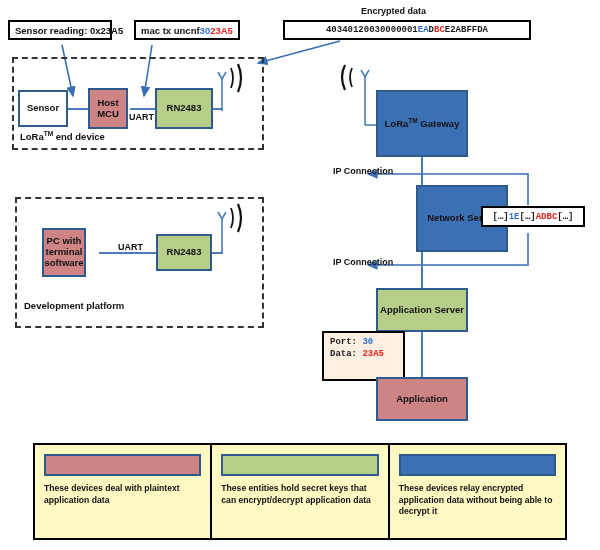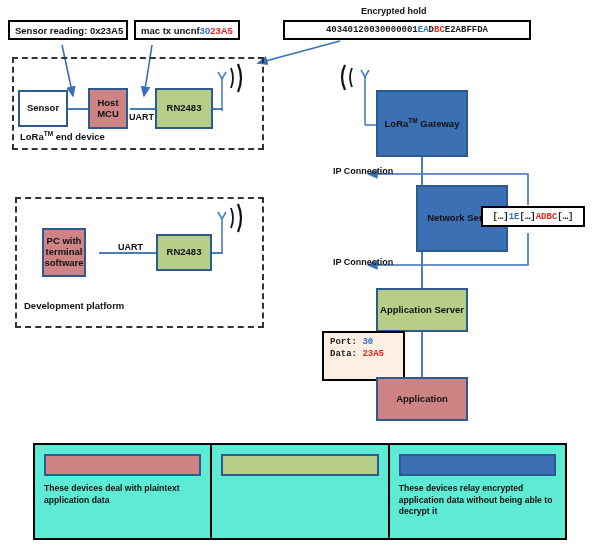--- a/index.html
+++ b/index.html
@@ -77,21 +77,21 @@
   
   .hline { position:absolute; background:#4A7EBB; height:1.5px; }
   .vline { position:absolute; background:#4A7EBB; width:1.5px; }
 
   
   .overlay { position:absolute; left:0; top:0; width:600px; height:550px; pointer-events:none; }
 
   
   .legend {
     position:absolute; left:33px; top:443px; width:534px; height:97px;
-    border:2px solid #000; background:#5eead4; display:flex;
+    border:2px solid #000; background:#fef9c3; display:flex;
   }
   .legend-cell {
     flex:1 1 0; border-right:2px solid #000; padding:9px 9px 0 9px;
     position:relative;
   }
   .legend-cell:last-child { border-right:none; }
   .swatch { height:22px; border:2px solid #2E5A8E; margin-bottom:7px; }
   .swatch.rose  { background:#CE8484; }
   .swatch.green { background:#B6CE88; }
   .swatch.blue  { background:#3C70B4; }
@@ -136,32 +136,32 @@
   <g>
     <path d="M361,70 L365,77 L369,70" fill="none" stroke="#4A7EBB" stroke-width="1.6"></path>
     <line x1="365" y1="77" x2="365" y2="125" stroke="#4A7EBB" stroke-width="1.6"></line>
     <path d="M352,68 Q348,77 352,87" fill="none" stroke="#111" stroke-width="1.8"></path>
     <path d="M345,65 Q339,77 345,90" fill="none" stroke="#111" stroke-width="2.2"></path>
   </g>
 
   <path d="M365,125 L376,125" fill="none" stroke="#4A7EBB" stroke-width="1.6"></path>
 </svg>
 
-<div class="callout" style="left:8px; top:20px; width:120px; height:20px;">
+<div class="callout" style="left:8px; top:20px; width:104px; height:20px;">
   <span>Sensor reading: 0x23A5</span>
 </div>
 
 <div class="callout" style="left:134px; top:20px; width:106px; height:20px;">
   <span>mac tx uncnf </span>
     <span class="blue-t">30</span>
     <span> </span>
     <span class="red-t">23A5</span>
 </div>
 
-<div class="plain" style="left:361px; top:6px;">Encrypted hold</div>
+<div class="plain" style="left:361px; top:6px;">Encrypted data</div>
 
 <div class="hexbox" style="left:283px; top:20px; width:248px; height:20px;">
   <span class="mono">40340120030000001</span>
     <span class="mono blue-t">EA</span>
     <span class="mono">D</span>
     <span class="mono red-t">BC</span>
     <span class="mono">E2ABFFDA</span>
 </div>
 
 <div class="dashbox" style="left:12px; top:57px; width:252px; height:93px;"></div>
@@ -259,18 +259,19 @@
   <span>Application</span>
 </div>
 
 <div class="legend">
   <div class="legend-cell">
     <div class="swatch rose"></div>
     <div class="legend-text">These devices deal with plaintext application data</div>
   </div>
   <div class="legend-cell">
     <div class="swatch green"></div>
+    <div class="legend-text">These entities hold secret keys that can encrypt/decrypt application data</div>
   </div>
   <div class="legend-cell">
     <div class="swatch blue"></div>
     <div class="legend-text">These devices relay encrypted application data without being able to decrypt it</div>
   </div>
 </div>
 
 </body></html>

